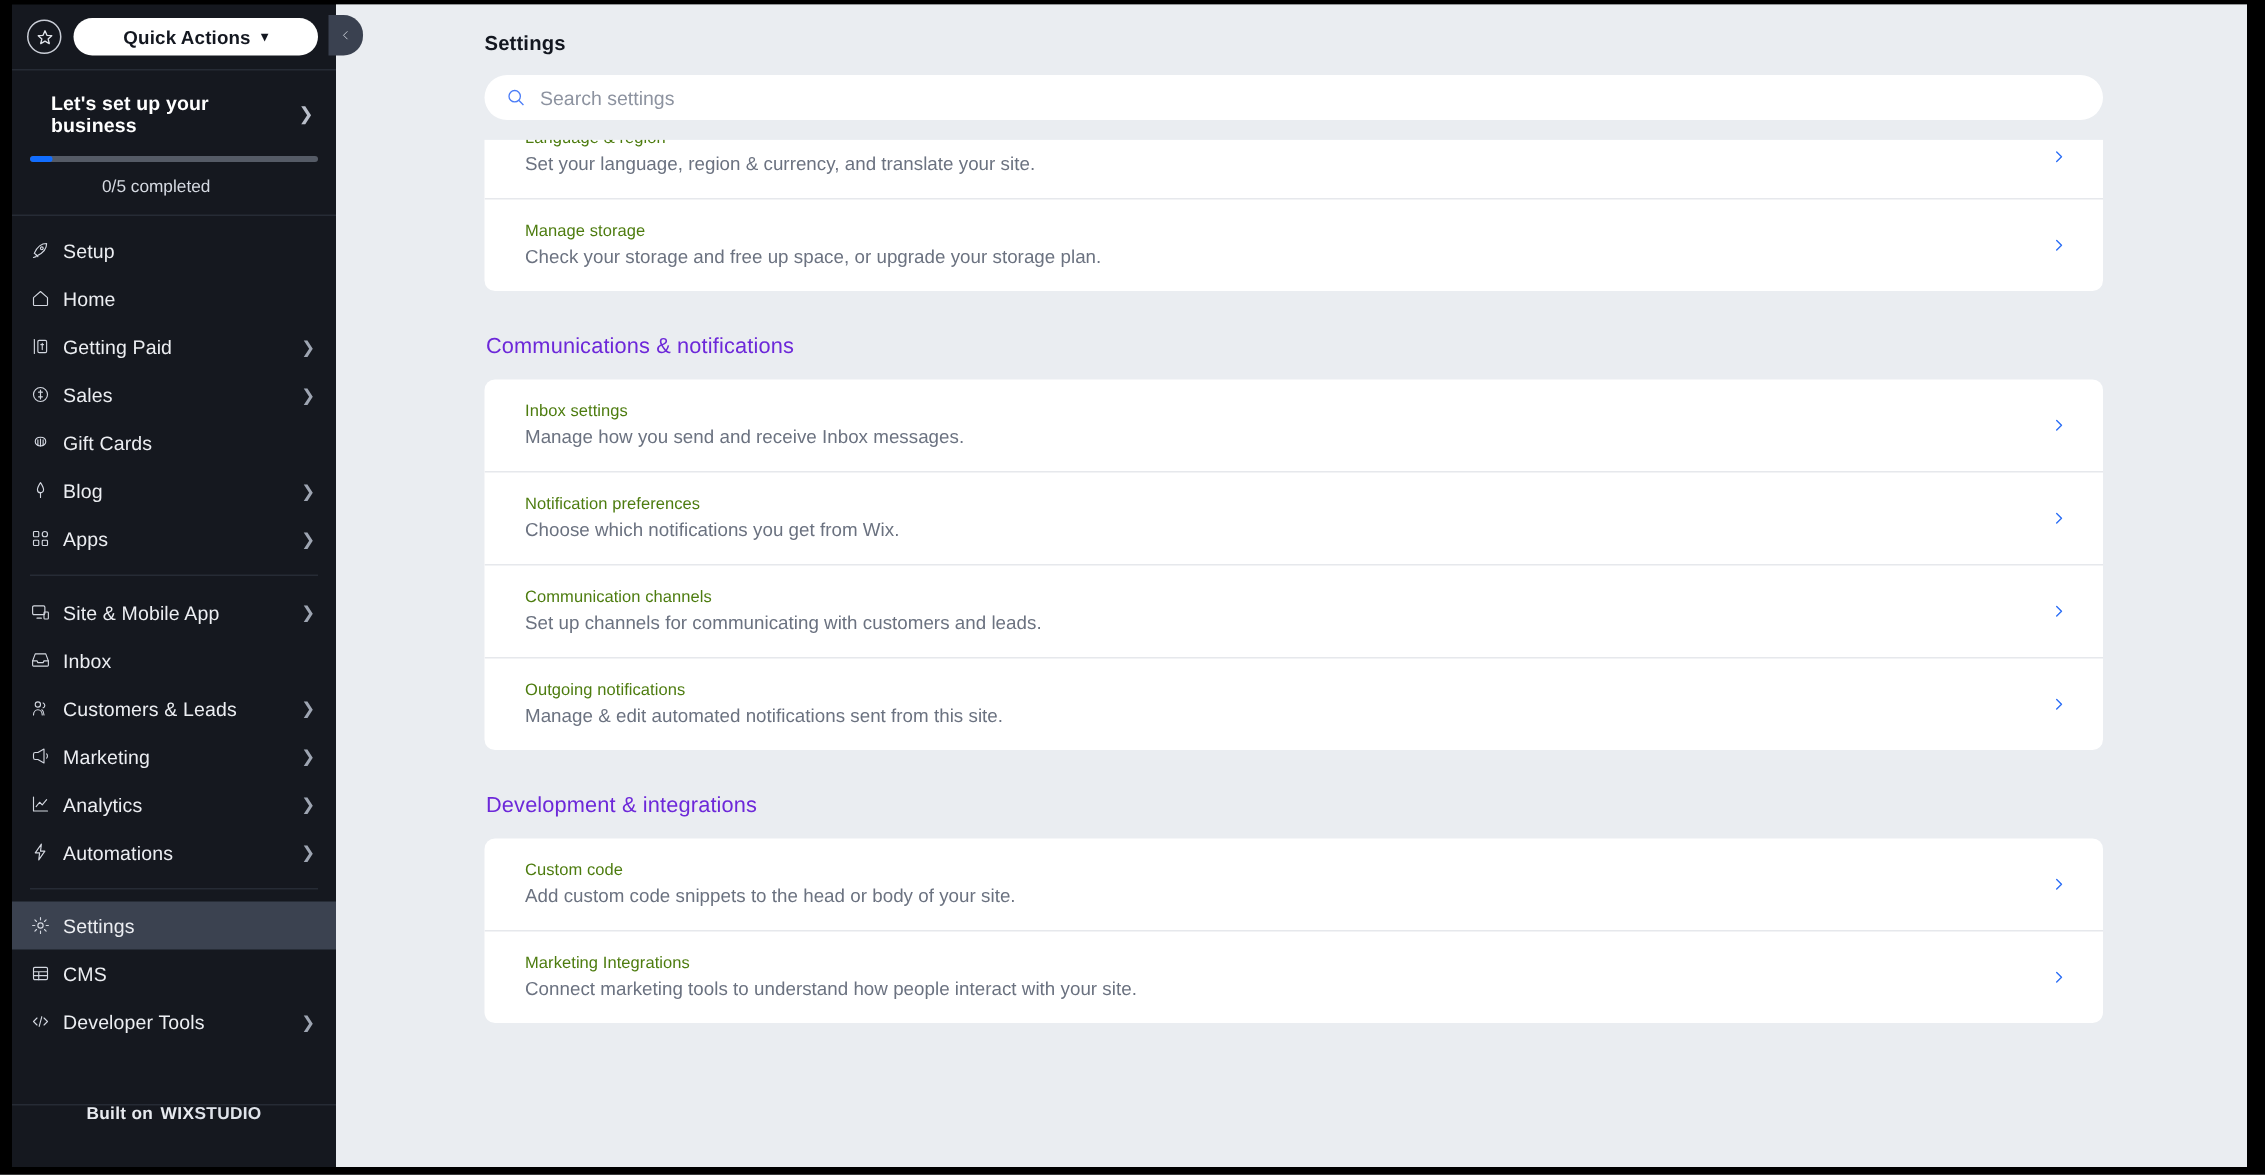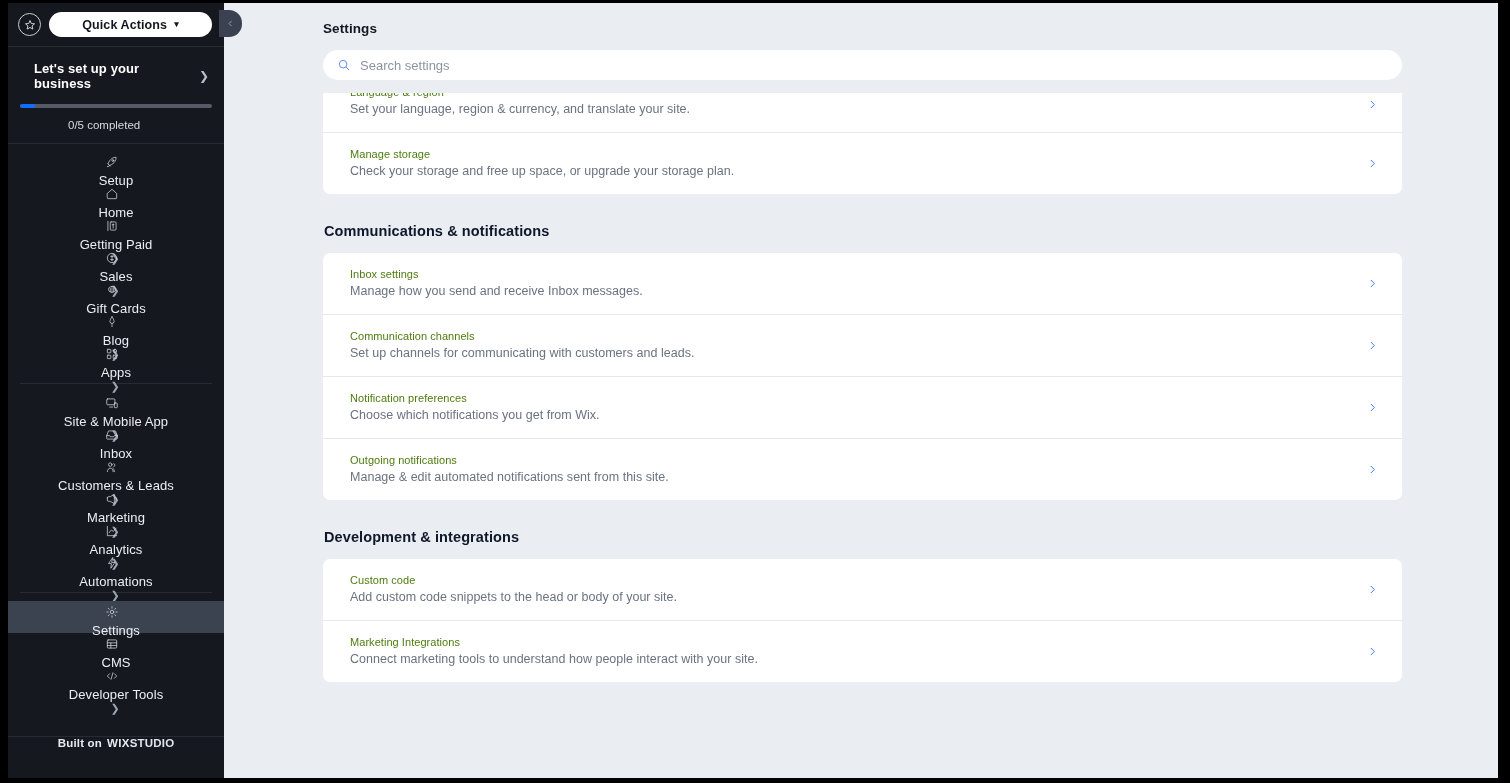--- a/index.html
+++ b/index.html
@@ -72,21 +72,20 @@
   .progress-fill { height: 100%; background: #116dff; border-radius: 2px; }
   .setup-status { font-size: 11.5px; color: #d6dae2; padding-left: 48px; }
 
   .sb-nav { flex: 1 1 auto; padding-top: 7px; overflow: hidden; }
   .nav-item {
     display: flex; align-items: center;
     height: 32px;
     padding: 0 12px 0 12px;
     cursor: pointer;
     position: relative;
-    flex-direction: column;
   }
   .nav-item.active { background: #3b4250; }
   .nav-ico {
     width: 22px; flex: 0 0 22px;
     display: flex; align-items: center; justify-content: flex-start;
     color: #d3d7e0;
   }
   .nav-ico svg { width: 14px; height: 14px; display:block; stroke: #d3d7e0; fill: none; stroke-width: 1.3; }
   .nav-label { font-size: 13px; color: #eceef2; letter-spacing: .1px; flex: 1; }
   .nav-arrow { font-size: 11px; color: #9ea5b2; padding-right: 2px;}
@@ -175,21 +174,21 @@
   .row-texts { flex: 1; min-width: 0; }
   .row-title {
     font-size: 11px; color: #4d7c0f; font-weight: normal;
     margin-bottom: 4px; letter-spacing: .05px;
   }
   .row-sub { font-size: 12.5px; color: #6b7280; letter-spacing: .02px; }
   .row-chev { flex: 0 0 auto; padding-left: 16px; }
   .row-chev svg { width: 11px; height: 11px; stroke: #2b6ef6; fill: none; stroke-width: 2; display: block;}
 
   .section-title {
-    font-size: 14.5px; font-weight: bold; color: #0f172a;
+    font-size: 14.5px; font-weight: normal; color: #6d28d9;
     margin: 29px 0 14px 1px; letter-spacing: .1px;
   }
 </style>
 </head>
 <body>
 
 <div class="app">
 
   <aside class="sidebar">
 
@@ -441,33 +440,33 @@
               <div class="row-sub">Manage how you send and receive Inbox messages.</div>
             </div>
             <span class="row-chev">
               <svg viewBox="0 0 24 24" stroke-linecap="round" stroke-linejoin="round">
                 <polyline points="9,5 16,12 9,19"></polyline>
               </svg>
             </span>
           </div>
           <div class="row">
             <div class="row-texts">
+              <div class="row-title">Notification preferences</div>
+              <div class="row-sub">Choose which notifications you get from Wix.</div>
+            </div>
+            <span class="row-chev">
+              <svg viewBox="0 0 24 24" stroke-linecap="round" stroke-linejoin="round">
+                <polyline points="9,5 16,12 9,19"></polyline>
+              </svg>
+            </span>
+          </div>
+          <div class="row">
+            <div class="row-texts">
               <div class="row-title">Communication channels</div>
               <div class="row-sub">Set up channels for communicating with customers and leads.</div>
-            </div>
-            <span class="row-chev">
-              <svg viewBox="0 0 24 24" stroke-linecap="round" stroke-linejoin="round">
-                <polyline points="9,5 16,12 9,19"></polyline>
-              </svg>
-            </span>
-          </div>
-          <div class="row">
-            <div class="row-texts">
-              <div class="row-title">Notification preferences</div>
-              <div class="row-sub">Choose which notifications you get from Wix.</div>
             </div>
             <span class="row-chev">
               <svg viewBox="0 0 24 24" stroke-linecap="round" stroke-linejoin="round">
                 <polyline points="9,5 16,12 9,19"></polyline>
               </svg>
             </span>
           </div>
           <div class="row">
             <div class="row-texts">
               <div class="row-title">Outgoing notifications</div>

